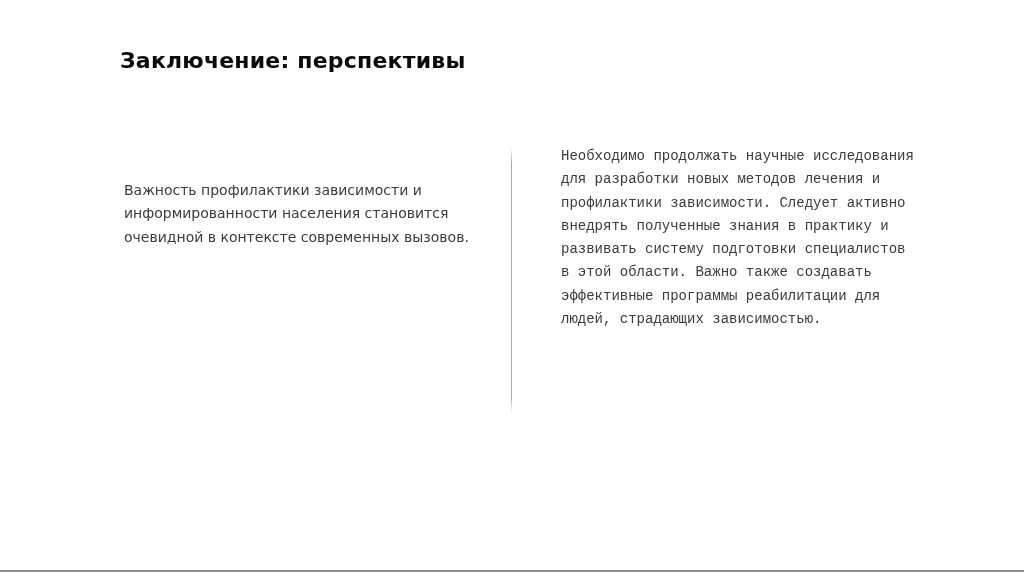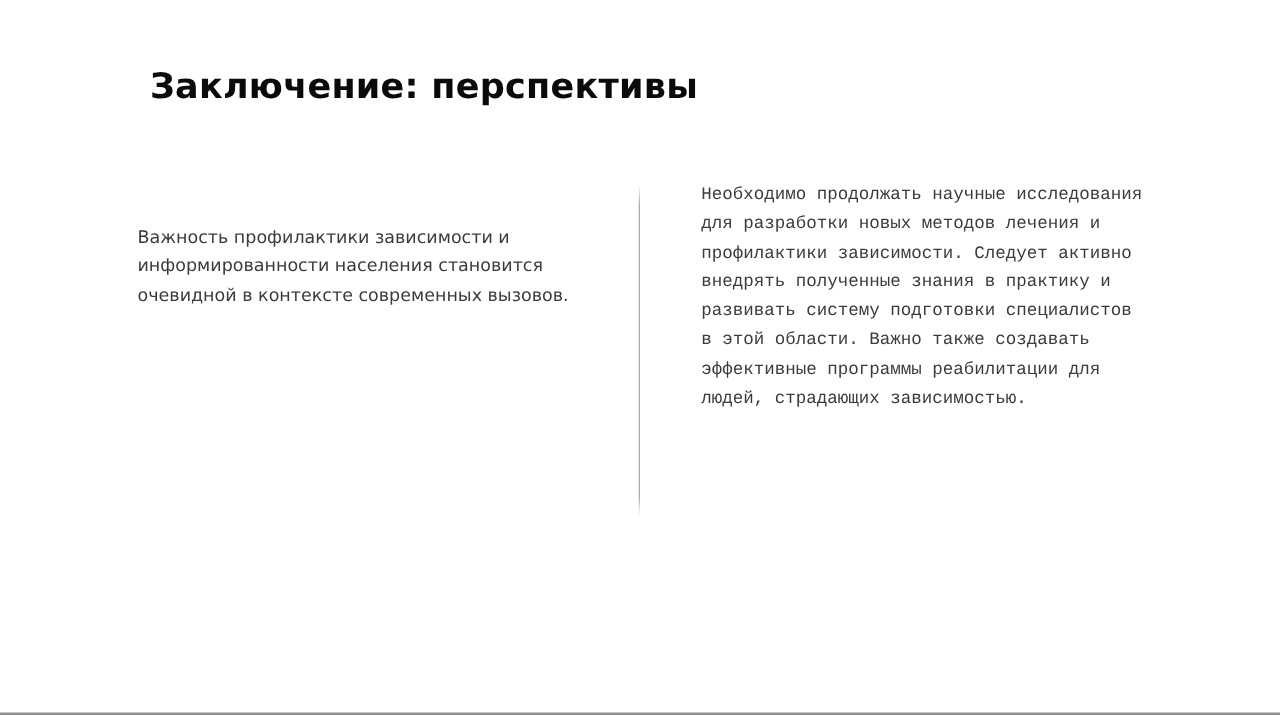--- a/index.html
+++ b/index.html
@@ -12,35 +12,35 @@
     width: 1024px;
     height: 576px;
     background: var(--background, #ffffff);
     font-family: "DejaVu Sans", "Liberation Sans", sans-serif;
     overflow: hidden;
   }
   .slide-title {
     position: absolute;
     left: 120px;
     top: 33px;
-    font-size: 28px;
+    font-size: 22px;
     font-weight: bold;
     color: var(--title-text, #0a0a0a);
     letter-spacing: 0.2px;
     white-space: nowrap;
   }
   .column {
     position: absolute;
     top: 131px;
     font-size: 14px;
     line-height: 23.3px;
     color: var(--body-text, #3b3b3b);
   }
   .column-left {
-    left: 110px;
+    left: 124px;
     width: 345px;
     margin-top: 48px;
   }
   .column-right {
     left: 561px;
     width: 358px;
     font-family: Liberation Mono, monospace;
   }
   .column-divider {
     position: absolute;

